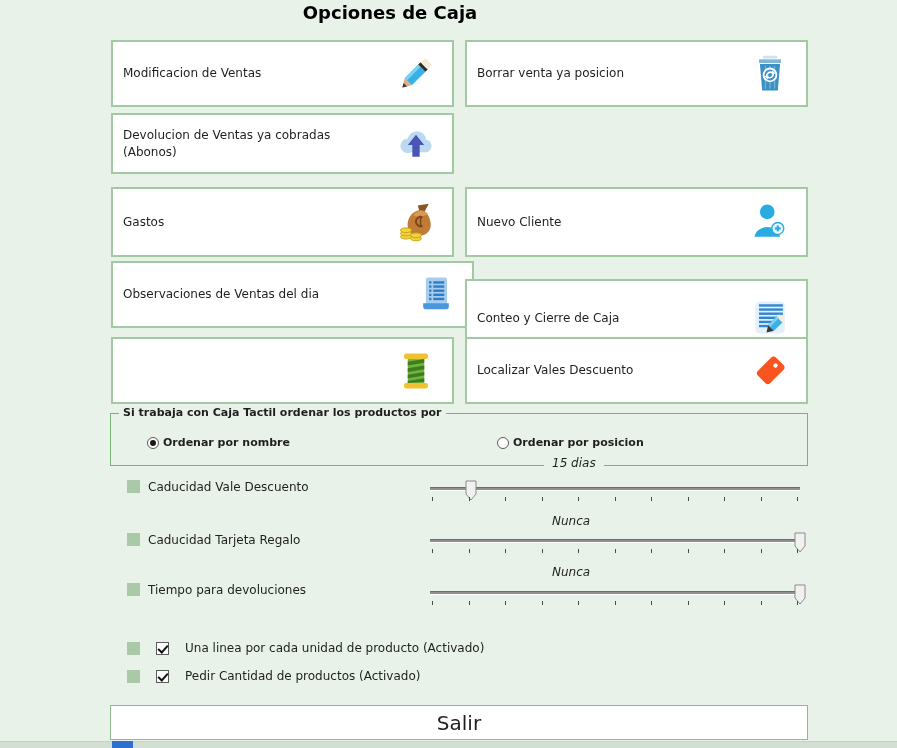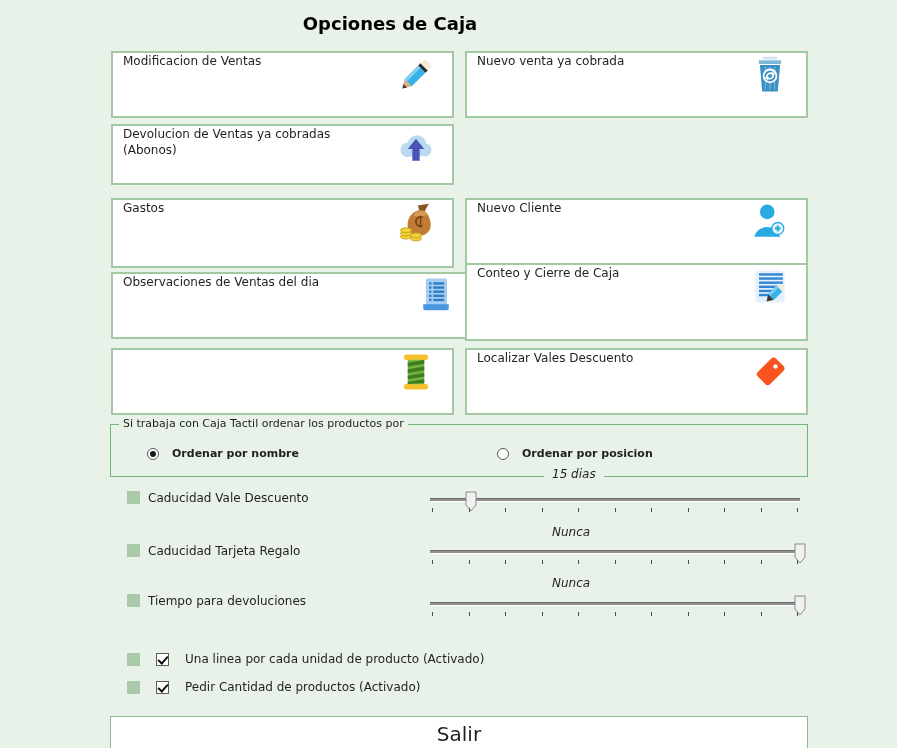--- a/index.html
+++ b/index.html
@@ -2,44 +2,44 @@
 <html><head>
 <meta charset="utf-8">
 <style>
   html,body{margin:0;padding:0;}
   body{
     width:897px;height:748px;position:relative;overflow:hidden;
     background:#e9f2e9;
     font-family:"DejaVu Sans","Liberation Sans",sans-serif;
     color:#1f1f1f;
   }
-  .abs{position:absolute;box-sizing:border-box;margin-top:11px;}
+  .abs{position:absolute;box-sizing:border-box;}
   .page-title{
     top:0;left:0;width:780px;height:26px;text-align:center;
     font-size:18px;font-weight:bold;color:#000;line-height:26px;
   }
   .btn-card{
     background:#fff;border:2px solid #a3c9a3;
-    display:flex;
+    display:flex;align-items:center;
     padding:0 14px 0 10px;cursor:pointer;
   }
   .btn-card .lbl{font-size:12px;max-width:250px;line-height:1.35;}
   .btn-card .ic{margin-left:auto;flex:0 0 auto;display:flex;}
   .ic svg{width:44px;height:44px;}
 
   
   .groupbox{
     left:110px;top:413px;width:698px;height:53px;
     border:1px solid #76b476;
   }
   .groupbox .legend{
     position:absolute;top:-8px;left:8px;background:#e9f2e9;
-    padding:0 4px;font-size:11px;font-weight:normal;white-space:nowrap;
-  }
-  .radio-row{position:absolute;top:22px;display:flex;align-items:center;gap:13px;cursor:pointer;}
+    padding:0 4px;font-size:11px;font-weight:bold;white-space:nowrap;
+  }
+  .radio-row{position:absolute;top:22px;display:flex;align-items:center;gap:4px;cursor:pointer;}
   .radio{
     width:12px;height:12px;border-radius:50%;
     background:#fff;border:1px solid #5a5a5a;position:relative;box-sizing:border-box;
   }
   .radio.on::after{
     content:"";position:absolute;left:2px;top:2px;width:6px;height:6px;
     border-radius:50%;background:#1a1a1a;
   }
   .radio-row .lbl{font-size:11px;font-weight:bold;}
 
@@ -170,21 +170,21 @@
         <polygon points="15,14 33,11 33,15 15,18"></polygon>
         <polygon points="15,21 33,18 33,22 15,25"></polygon>
         <polygon points="15,28 33,25 33,29 15,32"></polygon>
         <polygon points="15,35 33,32 33,36 15,37"></polygon>
       </g>
     </svg>
   </span>
 </div>
 
 <div class="abs btn-card" style="left:465px;top:40px;width:343px;height:67px">
-  <span class="lbl">Nuevo venta ya cobrada</span>
+  <span class="lbl">Borrar venta ya posicion</span>
   <span class="ic">
     <svg viewBox="0 0 48 48">
       <rect x="16" y="4" width="16" height="3" rx="1.5" fill="#cfe2ee"></rect>
       <rect x="12" y="8" width="24" height="4" fill="#7fb6d9"></rect>
       <polygon points="13,13 35,13 32.5,42 15.5,42" fill="#3a8fc4"></polygon>
       <g stroke="#6fb3d8" stroke-width="1.5">
         <line x1="19" y1="15" x2="19" y2="40"></line>
           <line x1="24" y1="15" x2="24" y2="40"></line>
           <line x1="29" y1="15" x2="29" y2="40"></line>
       </g>
@@ -203,21 +203,21 @@
     <svg viewBox="0 0 48 48">
       <circle cx="21" cy="13" r="8" fill="#29abe2"></circle>
       <path d="M7 40 c3 -14 25 -14 28 0 z" fill="#29abe2"></path>
       <circle cx="32.5" cy="31" r="6.5" fill="#eaf6fc" stroke="#29abe2" stroke-width="1.5"></circle>
       <rect x="29.3" y="29.8" width="6.4" height="2.4" fill="#29abe2"></rect>
       <rect x="31.3" y="27.8" width="2.4" height="6.4" fill="#29abe2"></rect>
     </svg>
   </span>
 </div>
 
-<div class="abs btn-card" style="left:465px;top:252px;width:343px;height:78px">
+<div class="abs btn-card" style="left:465px;top:279px;width:343px;height:78px">
   <span class="lbl">Conteo y Cierre de Caja</span>
   <span class="ic">
     <svg viewBox="0 0 48 48">
       <rect x="8" y="6" width="32" height="35" rx="5" fill="#e3f0fb"></rect>
       <g fill="#2e86d4">
         <rect x="12" y="9" width="26" height="2.6"></rect>
         <rect x="12" y="13.5" width="26" height="2.6"></rect>
         <rect x="12" y="18" width="26" height="2.6"></rect>
         <rect x="12" y="22.5" width="23" height="2.6"></rect>
         <rect x="12" y="27" width="19" height="2.6"></rect>

